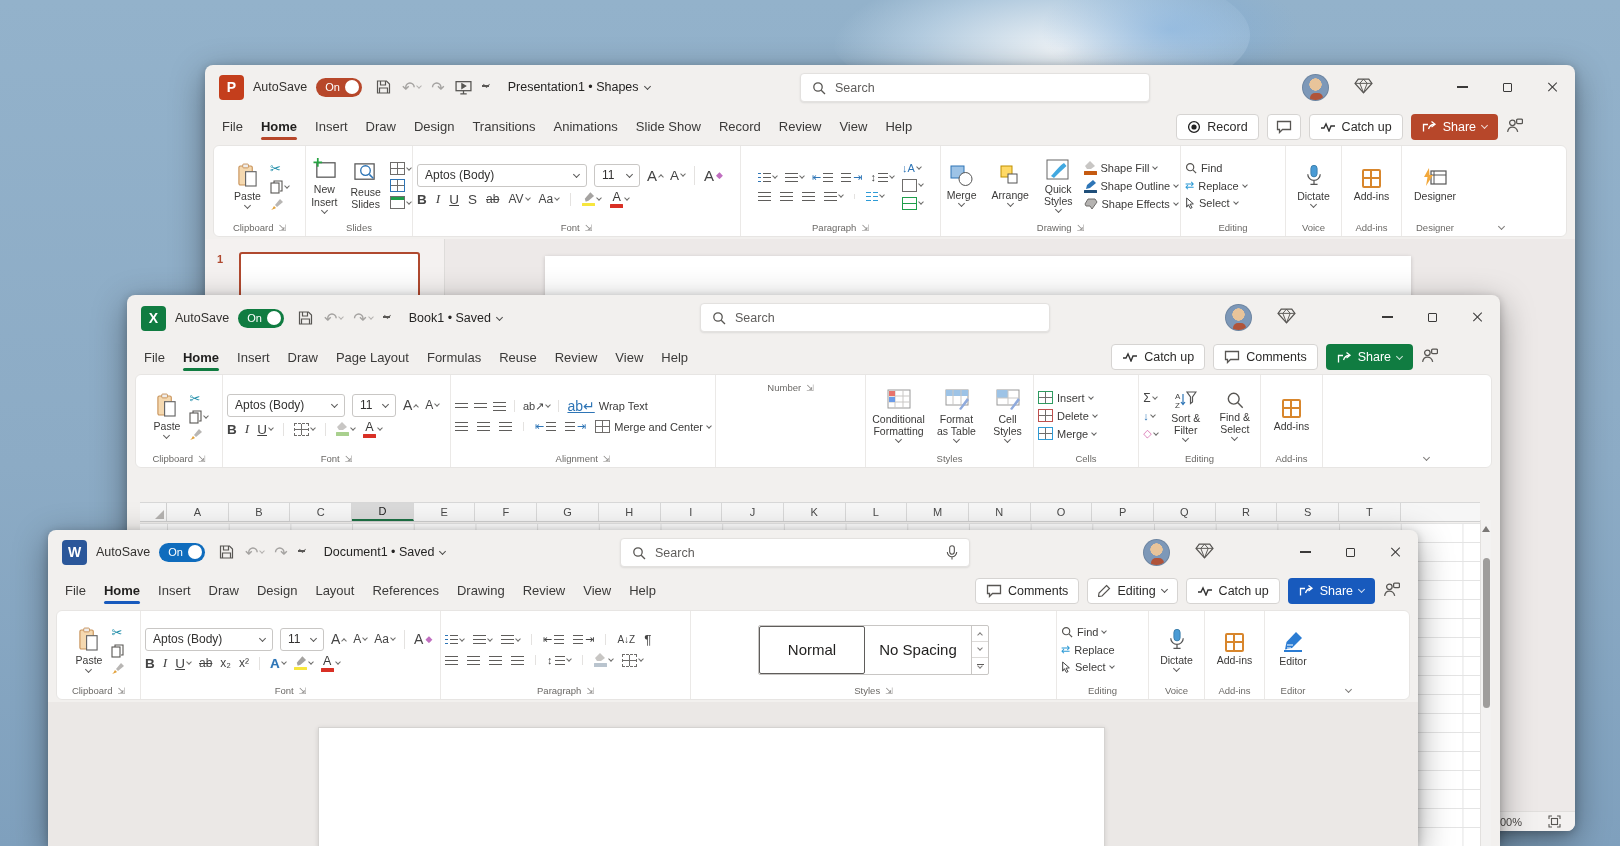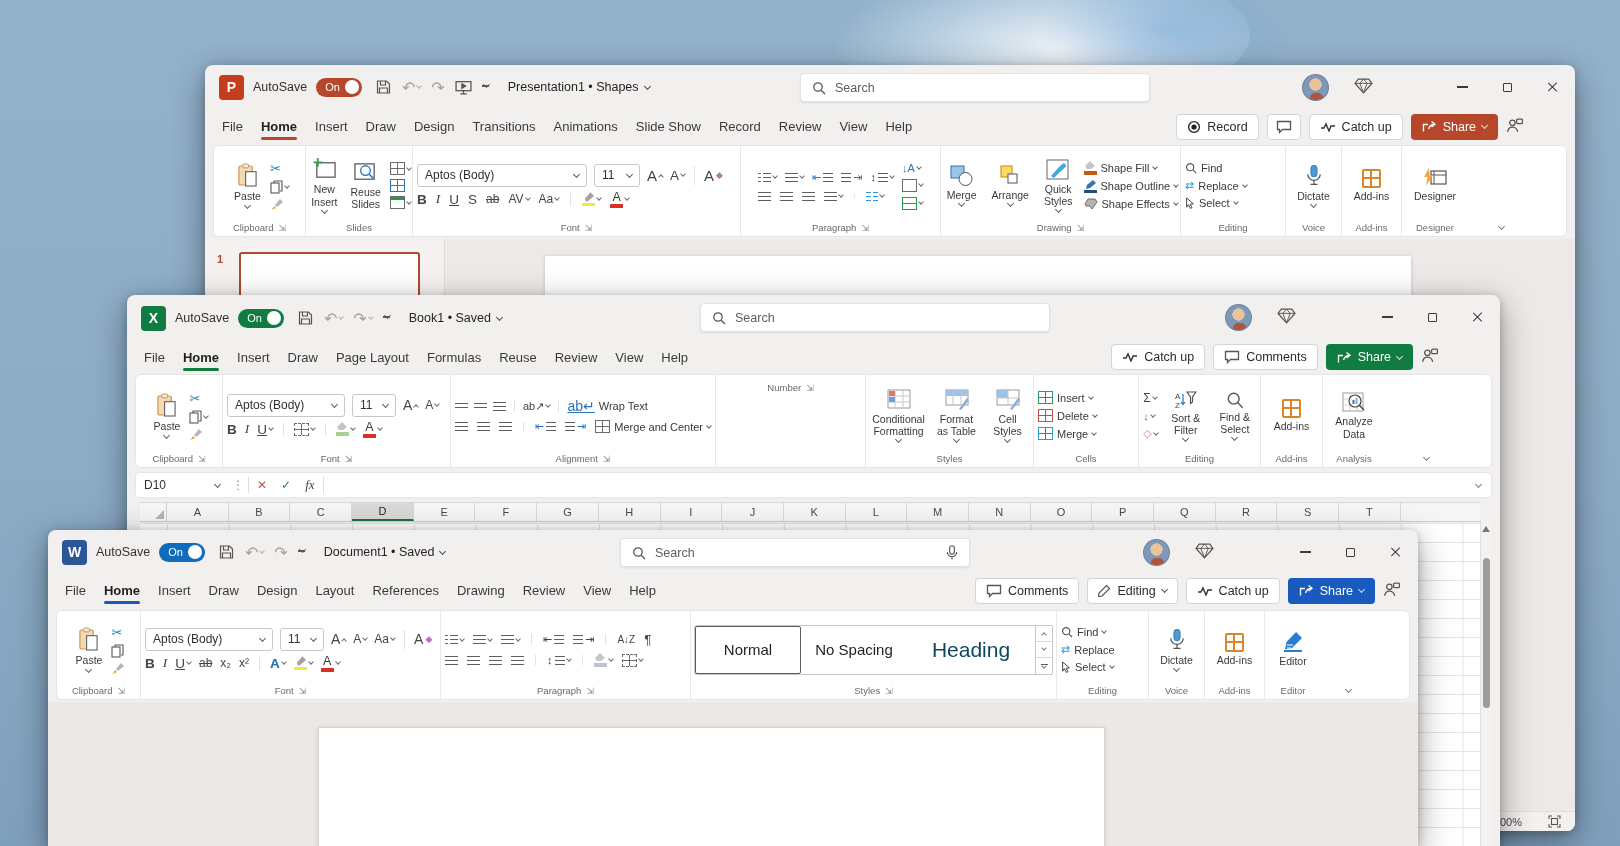--- a/index.html
+++ b/index.html
@@ -947,55 +947,23 @@
       <div class="gc">
           <span class="bb">
             <span class="adg"></span>
             <span class="lbl">Add-ins</span>
           </span>
         </div>
       <div class="gl">
           <span>Add-ins</span>
         </div>
     </div>
-    <div class="g" style="width:62px;border-right:none;">
-      <div class="gc">
-          <span class="bb">
-            <svg width="24" height="22" viewBox="0 0 24 22">
-              <rect x="1" y="2" width="20" height="18" fill="#fff" stroke="#999"></rect>
-              <path d="M1 8h20M1 14h20M8 2v18M15 2v18" stroke="#d5d3d1"></path>
-              <circle cx="13" cy="10" r="6" fill="#fff" stroke="#444" stroke-width="1.2"></circle>
-              <rect x="10.5" y="9" width="2" height="4" fill="#2e75b6"></rect>
-              <rect x="13.5" y="7" width="2" height="6" fill="#8faadc"></rect>
-              <path d="M17.5 14.5L22 19" stroke="#444" stroke-width="1.4"></path>
-            </svg>
-            <span class="lbl">Analyze Data</span>
-          </span>
-        </div>
-      <div class="gl">
-          <span>Analysis</span>
-        </div>
-    </div>
     <span class="rbchev cv" style="right:62px;"></span>
   </div>
 
-  <div class="fbar" style="top:177px;">
-    <span class="namebox">
-        <span>D10</span>
-        <span class="cv"></span>
-      </span>
-    <span style="color:#8a8886;margin:0 4px;">⋮</span>
-    <span class="fsep"></span>
-    <span style="color:#c75050;margin:0 8px;font-size:12px;">✕</span>
-    <span style="color:#2e8b57;margin:0 6px;font-size:12px;">✓</span>
-    <i style="font-family:'Liberation Serif',serif;color:#444;margin:0 8px;font-size:13px;">fx</i>
-    <span class="fsep"></span>
-    <span style="flex:1;"></span>
-    <span class="cv" style="margin-right:10px;color:#5f5d5b;"></span>
-  </div>
 
   <div class="colhdrs" style="left:13px;right:20px;top:207px;">
     <span class="chc"></span>
     <span class="ch">A</span>
     <span class="ch">B</span>
     <span class="ch">C</span>
     <span class="ch sel">D</span>
     <span class="ch">E</span>
     <span class="ch">F</span>
     <span class="ch">G</span>
@@ -1312,21 +1280,20 @@
       <div class="gl">
           <span>Paragraph</span>
           <span class="lau">⇲</span>
         </div>
     </div>
     <div class="g" style="width:366px;">
       <div class="gc">
         <div class="stybox">
           <span class="sty sel">Normal</span>
           <span class="sty">No Spacing</span>
-          <span class="sty heading">Heading</span>
           <span class="gsb">
             <span class="gb">
                 <span class="cv cvu" style="width:4px;height:4px;"></span>
               </span>
             <span class="gb">
                 <span class="cv" style="width:4px;height:4px;"></span>
               </span>
             <span class="gb" style="flex-direction:column;gap:1px;border-bottom:none;">
                 <span style="width:7px;height:1.2px;background:#5f5d5b;display:block;"></span>
                 <span class="cv" style="width:4px;height:4px;margin-top:-2px;"></span>

